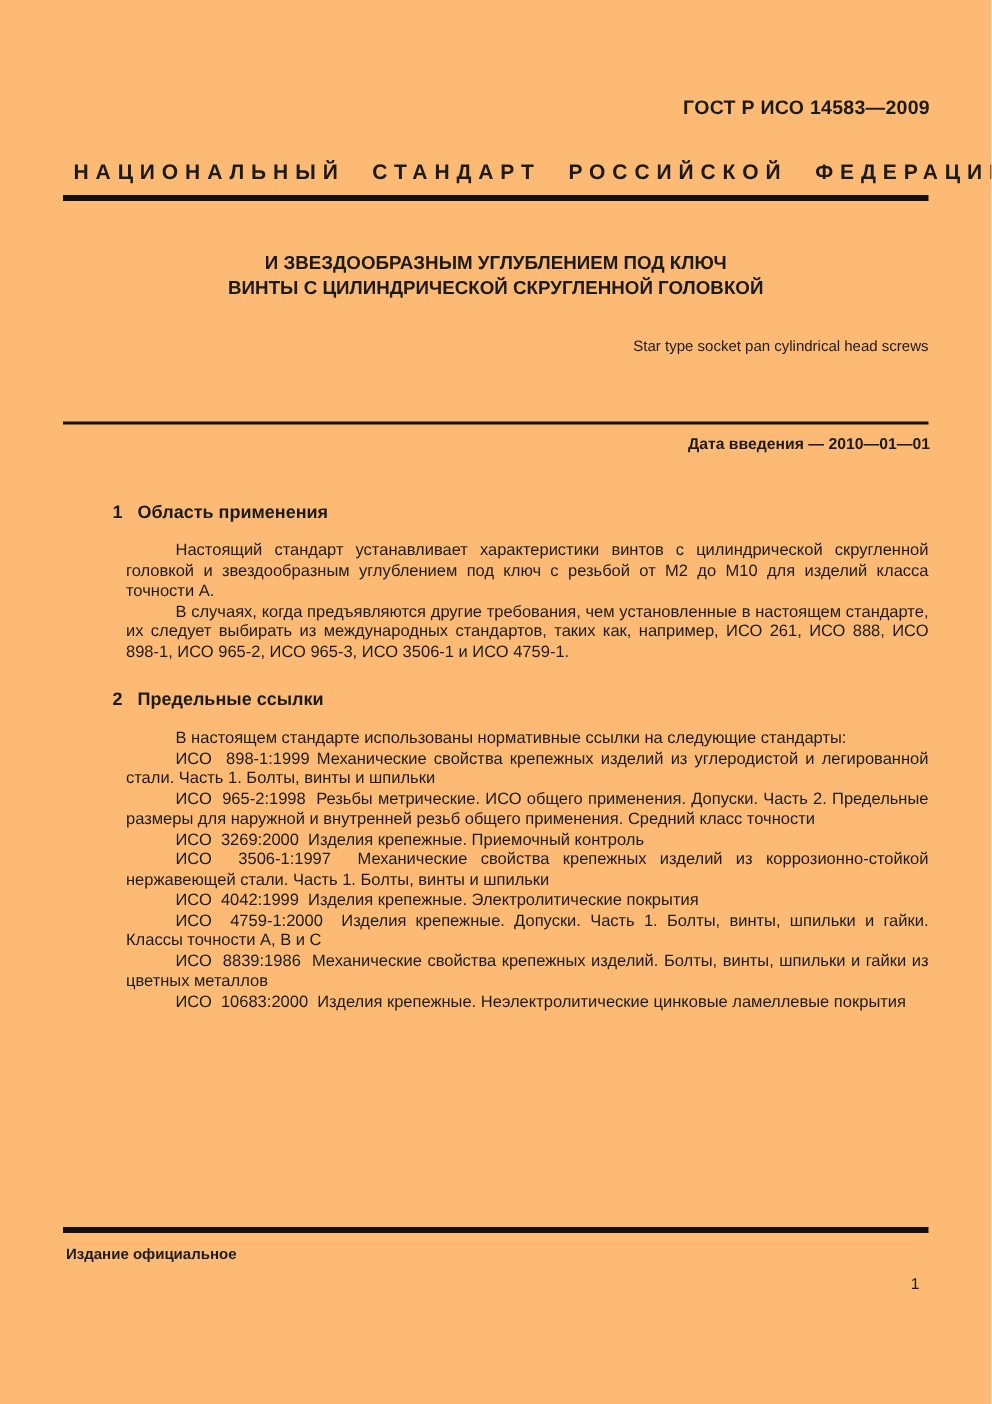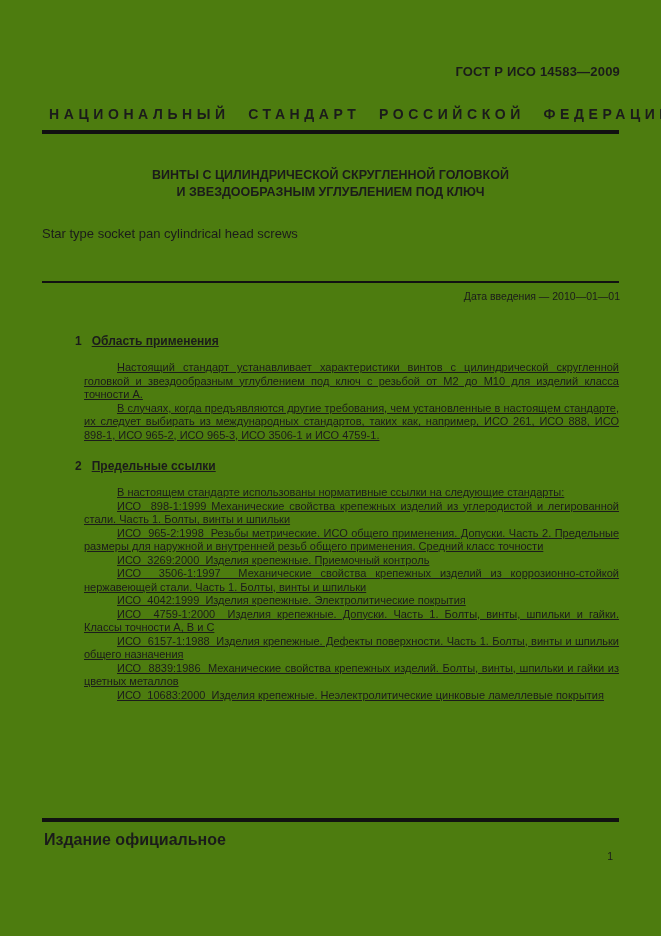--- a/index.html
+++ b/index.html
@@ -1,21 +1,21 @@
 <!DOCTYPE html>
 <html><head>
 <meta charset="utf-8">
 <style>
   * { margin: 0; padding: 0; box-sizing: border-box; }
   html, body { background: #ffffff; }
   .page {
     position: relative;
     width: 661px;
     height: 936px;
-    background: #4d7c0f;
+    background: #fdba74;
     color: #1b1b1b;
     font-family: "Liberation Sans", sans-serif;
     overflow: hidden;
   }
   .doc-code {
     position: absolute;
     top: 64px;
     right: 41px;
     font-size: 13px;
     font-weight: bold;
@@ -49,46 +49,45 @@
     text-align: center;
     font-size: 12.5px;
     font-weight: bold;
     line-height: 17px;
   }
   .doc-subtitle {
     position: absolute;
     top: 226px;
     left: 42px;
     right: 42px;
-    text-align: left;
-    font-size: 13px;
+    text-align: right;
+    font-size: 10px;
   }
   .rule-thin {
     position: absolute;
     top: 281px;
     left: 42px;
     right: 42px;
     height: 2px;
     background: #111111;
   }
   .date-note {
     position: absolute;
     top: 290px;
     right: 41px;
     font-size: 10.5px;
-    font-weight: normal;
+    font-weight: bold;
   }
   .content {
     position: absolute;
     top: 334px;
     left: 42px;
     right: 42px;
     font-size: 11px;
     line-height: 13.5px;
-    text-decoration: underline;
   }
   .sec-heading {
     font-size: 12px;
     font-weight: bold;
     line-height: 14px;
     padding-left: 33px;
   }
   .sec-heading .sec-num { display: inline-block; margin-right: 10px; }
   .sec-1 .sec-heading { margin-bottom: 13px; }
   .sec-2 .sec-heading { margin-top: 17px; margin-bottom: 13px; }
@@ -96,21 +95,21 @@
   .content p {
     text-align: justify;
     text-indent: 33px;
     margin-left: 42px;
   }
   .sec-3 p { text-align: left; }
   .footer-note {
     position: absolute;
     top: 831px;
     left: 44px;
-    font-size: 16px;
+    font-size: 10px;
     font-weight: bold;
   }
   .page-number {
     position: absolute;
     top: 850px;
     right: 48px;
     font-size: 10.5px;
   }
 </style>
 </head>
@@ -118,22 +117,22 @@
 
 <div class="page">
 
   <div class="doc-code">ГОСТ Р ИСО 14583—2009</div>
 
   <div class="banner">НАЦИОНАЛЬНЫЙ СТАНДАРТ РОССИЙСКОЙ ФЕДЕРАЦИИ</div>
 
   <div class="rule-thick rule-top"></div>
 
   <div class="doc-title">
+    <div>И ЗВЕЗДООБРАЗНЫМ УГЛУБЛЕНИЕМ ПОД КЛЮЧ</div>
     <div>ВИНТЫ С ЦИЛИНДРИЧЕСКОЙ СКРУГЛЕННОЙ ГОЛОВКОЙ</div>
-    <div>И ЗВЕЗДООБРАЗНЫМ УГЛУБЛЕНИЕМ ПОД КЛЮЧ</div>
   </div>
 
   <div class="doc-subtitle">Star type socket pan cylindrical head screws</div>
 
   <div class="rule-thin"></div>
 
   <div class="date-note">Дата введения — 2010—01—01</div>
 
   <div class="content">
 
@@ -149,21 +148,20 @@
       <div class="sec-heading">
         <span class="sec-num">2</span><span>Предельные ссылки</span>
       </div>
       <p>В настоящем стандарте использованы нормативные ссылки на следующие стандарты:</p>
       <p>ИСО&nbsp; 898-1:1999 Механические свойства крепежных изделий из углеродистой и легированной стали. Часть 1. Болты, винты и шпильки</p>
       <p>ИСО&nbsp; 965-2:1998&nbsp; Резьбы метрические. ИСО общего применения. Допуски. Часть 2. Предельные размеры для наружной и внутренней резьб общего применения. Средний класс точности</p>
       <p>ИСО&nbsp; 3269:2000&nbsp; Изделия крепежные. Приемочный контроль</p>
       <p>ИСО&nbsp; 3506-1:1997&nbsp; Механические свойства крепежных изделий из коррозионно-стойкой нержавеющей стали. Часть 1. Болты, винты и шпильки</p>
       <p>ИСО&nbsp; 4042:1999&nbsp; Изделия крепежные. Электролитические покрытия</p>
       <p>ИСО&nbsp; 4759-1:2000&nbsp; Изделия крепежные. Допуски. Часть 1. Болты, винты, шпильки и гайки. Классы точности А, В и С</p>
-      <p>ИСО&nbsp; 6157-1:1988&nbsp; Изделия крепежные. Дефекты поверхности. Часть 1. Болты, винты и шпильки общего назначения</p>
       <p>ИСО&nbsp; 8839:1986&nbsp; Механические свойства крепежных изделий. Болты, винты, шпильки и гайки из цветных металлов</p>
       <p>ИСО&nbsp; 10683:2000&nbsp; Изделия крепежные. Неэлектролитические цинковые ламеллевые покрытия</p>
     </div>
 
 
   </div>
 
   <div class="rule-thick rule-footer"></div>
 
   <div class="footer-note">Издание официальное</div>

